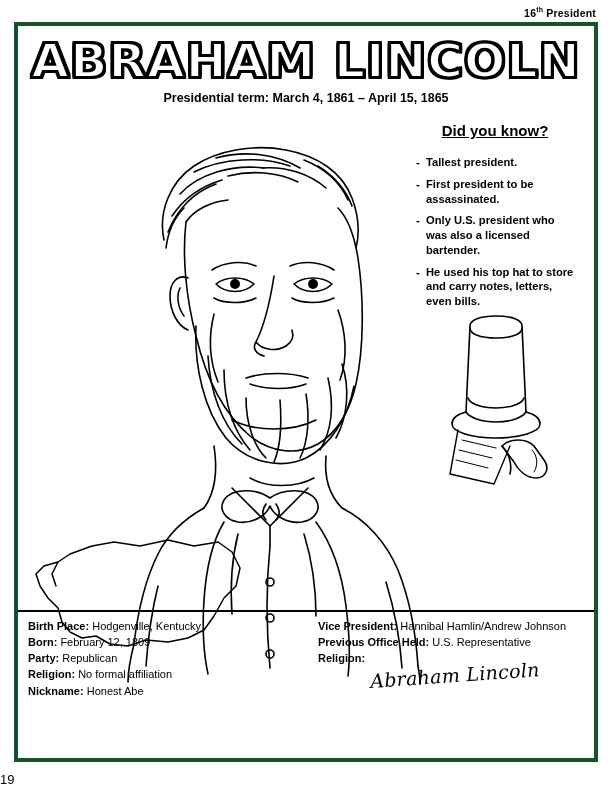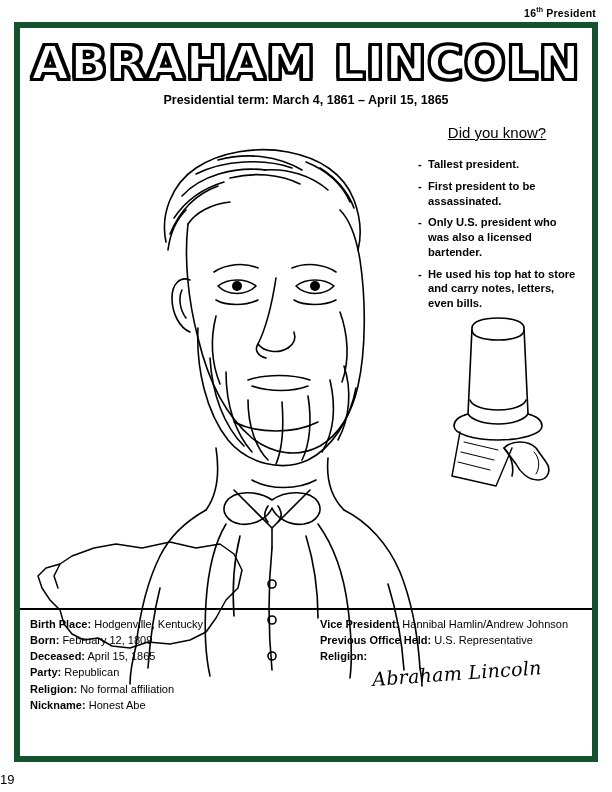--- a/index.html
+++ b/index.html
@@ -30,21 +30,21 @@
     vertical-align: super;
   }
 
   
   .sheet {
     position: absolute;
     left: 14px;
     top: 22px;
     width: 584px;
     height: 740px;
-    border: 6px solid #14532d;
+    border: 4px solid #14532d;
     box-sizing: border-box;
   }
 
   
   .title-wrap {
     position: absolute;
     left: 0;
     right: 0;
     top: 12px;
     text-align: center;
@@ -70,21 +70,21 @@
 
   
   .dyk {
     position: absolute;
     left: 382px;
     top: 96px;
     width: 190px;
   }
   .dyk-title {
     font-size: 15px;
-    font-weight: 400;
+    font-weight: 700;
     text-align: center;
     text-decoration: underline;
     margin-bottom: 8px;
   }
   .dyk ul {
     list-style: none;
     margin: 16px;
     padding: 0;
   }
   .dyk li {
@@ -308,24 +308,20 @@
     <div class="facts-left">
       <div class="fact">
         <b>Birth Place:</b>
         <span>Hodgenville, Kentucky</span>
       </div>
       <div class="fact">
         <b>Born:</b>
         <span>February 12, 1809</span>
       </div>
       <div class="fact">
-        <b>Deceased:</b>
-        <span>April 15, 1865</span>
-      </div>
-      <div class="fact">
         <b>Party:</b>
         <span>Republican</span>
       </div>
       <div class="fact">
         <b>Religion:</b>
         <span>No formal affiliation</span>
       </div>
       <div class="fact">
         <b>Nickname:</b>
         <span>Honest Abe</span>

